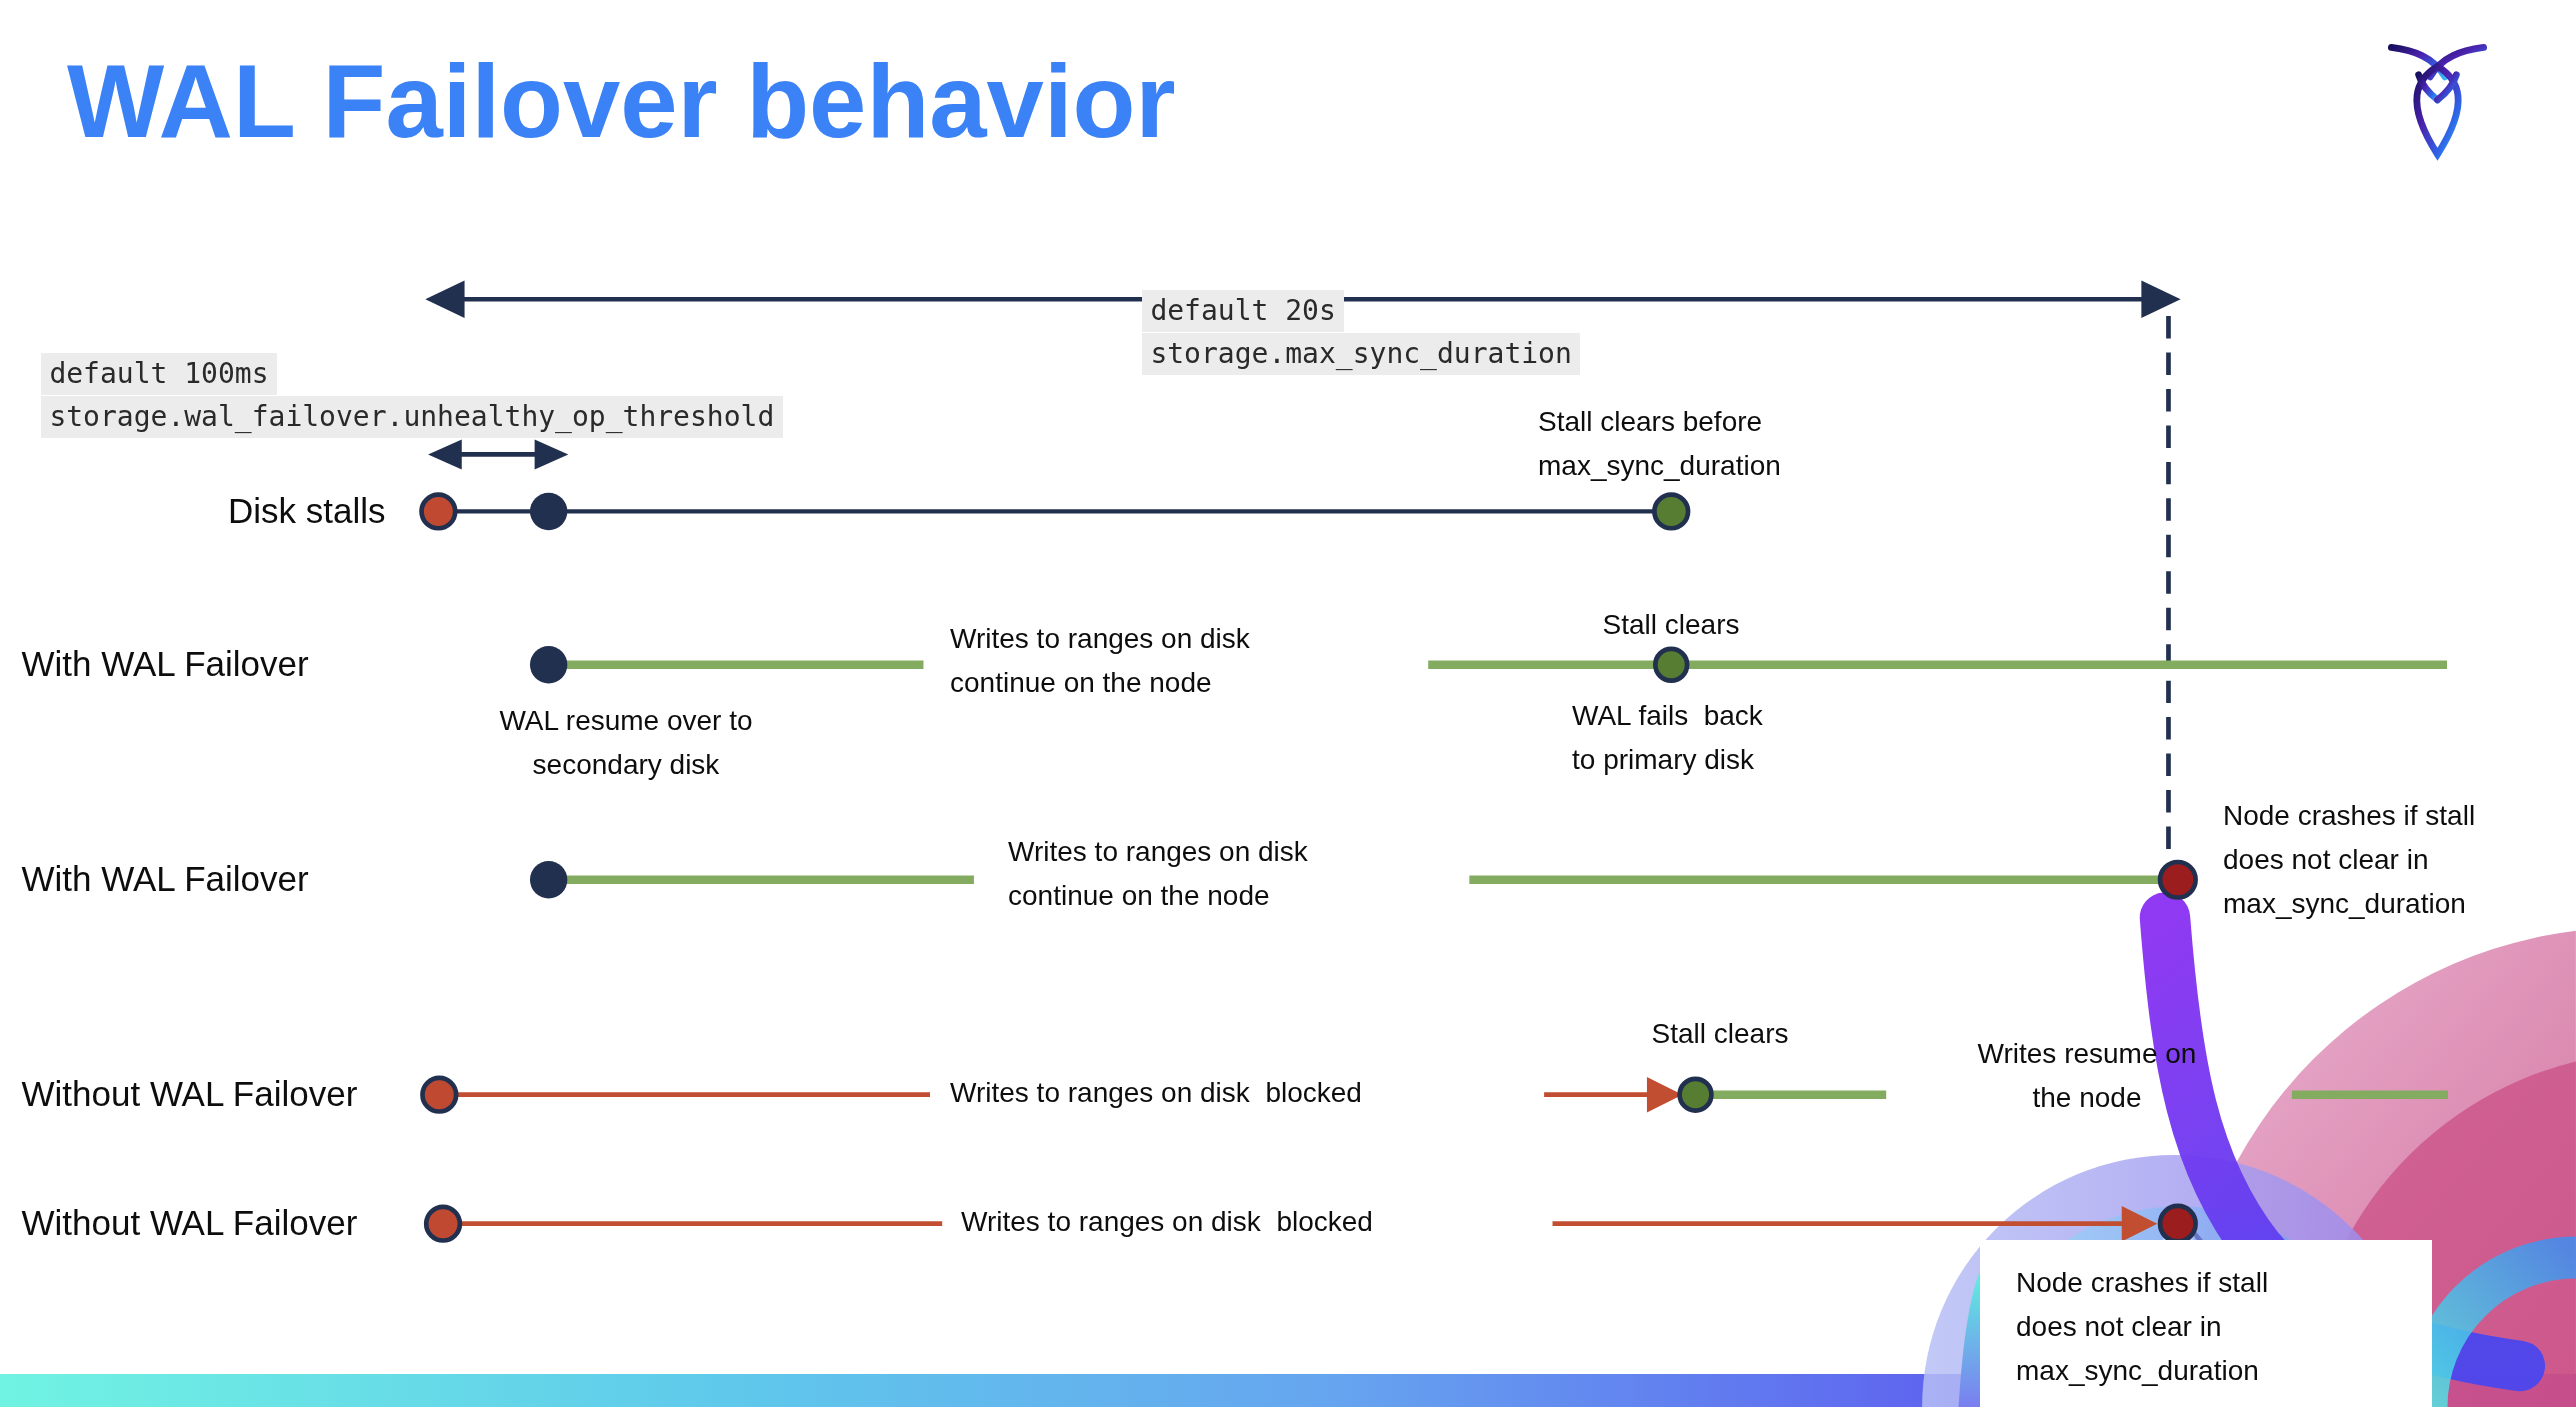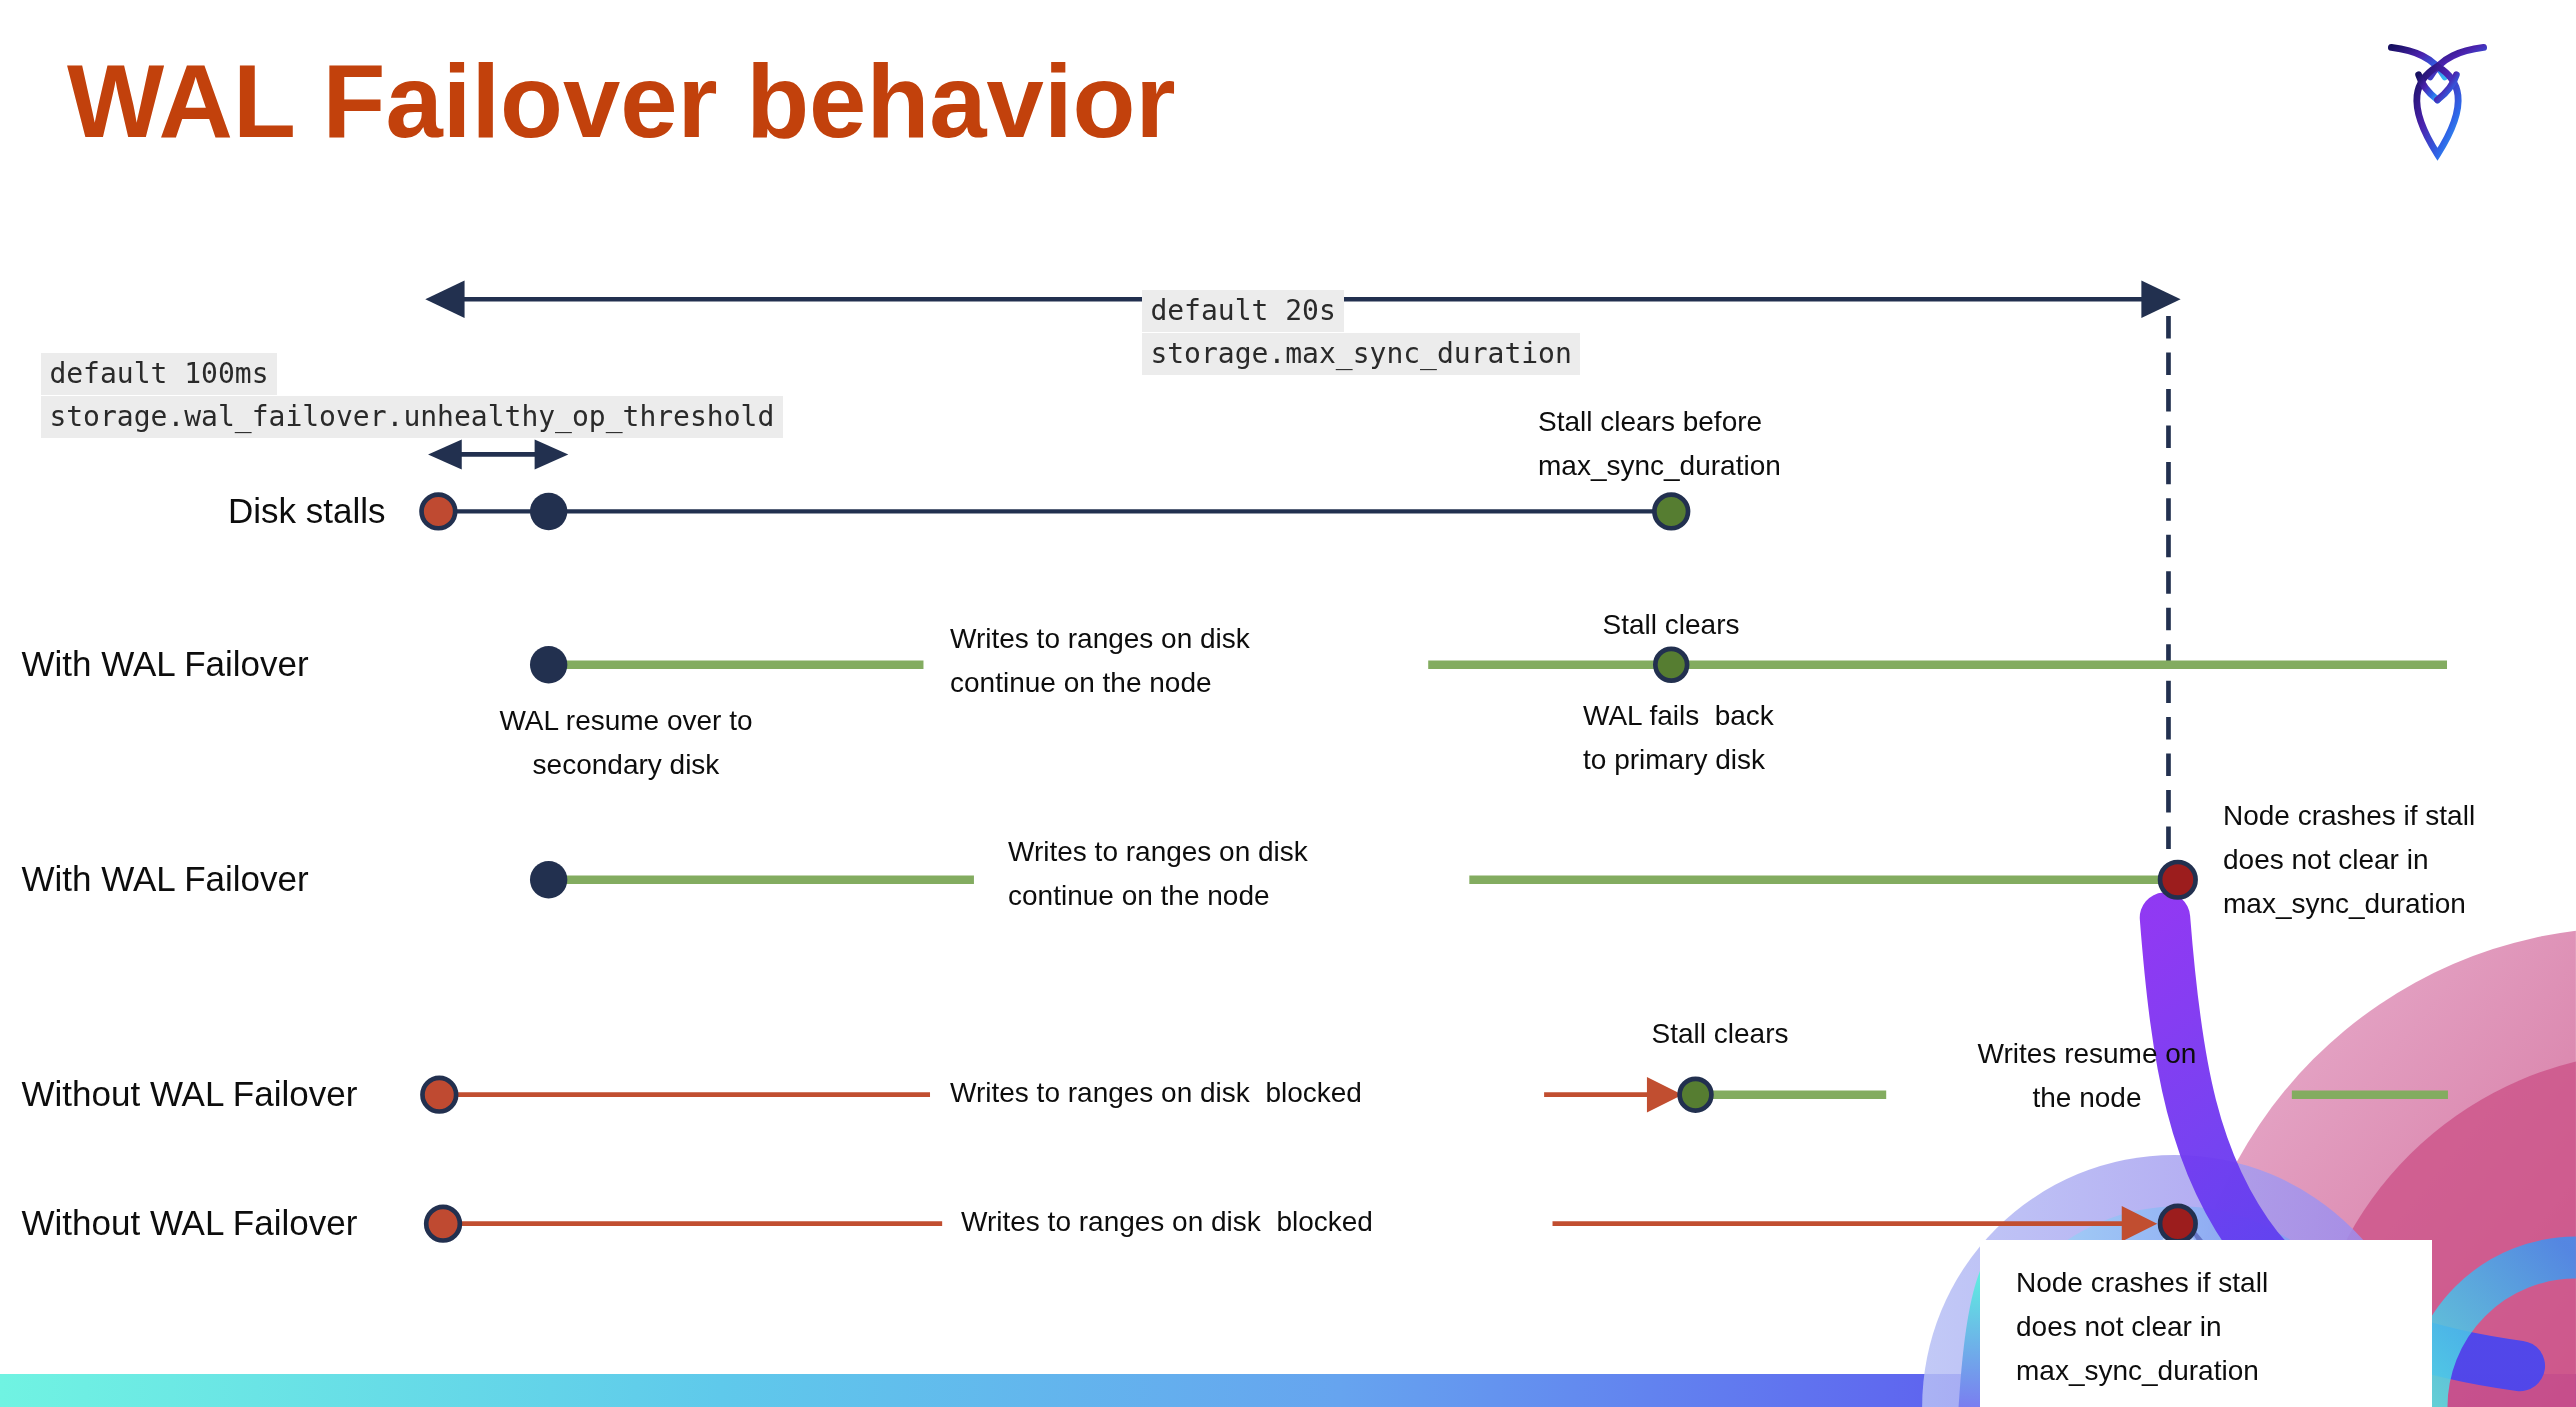--- a/index.html
+++ b/index.html
@@ -3,21 +3,21 @@
 <meta charset="utf-8">
 <style>
   html,body{margin:0;padding:0;background:#ffffff;}
   #canvas{
     position:relative;width:2576px;height:1408px;overflow:hidden;
     background:#ffffff;font-family:"Liberation Sans",sans-serif;
   }
   
   #page-title{
     position:absolute;left:67px;top:41px;z-index:6;
-    font-size:103px;line-height:122px;font-weight:700;letter-spacing:0px;color:#c2410c;
+    font-size:103px;line-height:122px;font-weight:700;letter-spacing:0px;color:#3b82f6;
     width:max-content;
   }
   .row-label{
     position:absolute;z-index:5;font-size:35px;line-height:43px;color:#0d0d0d;width:max-content;text-align:center;
   }
   .ann{
     position:absolute;z-index:5;font-size:28px;line-height:44px;color:#0d0d0d;
     white-space:pre-wrap;width:max-content;
   }
   .ann.center{transform:translateX(-50%);text-align:center;}
@@ -182,21 +182,21 @@
   <div class="row-label" style="left:21.5px;top:1201px;">Without WAL Failover</div>
 
   <div class="ann" style="left:1538px;top:400px;">Stall clears before
 max_sync_duration</div>
 
   <div class="ann center" style="left:626px;top:699px;">WAL resume over to
 secondary disk</div>
   <div class="ann" style="left:950px;top:617px;">Writes to ranges on disk
 continue on the node</div>
   <div class="ann center" style="left:1671px;top:603px;">Stall clears</div>
-  <div class="ann" style="left:1572px;top:694px;margin-left:11px;">WAL fails  back
+  <div class="ann" style="left:1572px;top:694px;">WAL fails  back
 to primary disk</div>
 
   <div class="ann" style="left:1008px;top:830px;">Writes to ranges on disk
 continue on the node</div>
   <div class="ann" style="left:2223px;top:794px;">Node crashes if stall
 does not clear in
 max_sync_duration</div>
 
   <div class="ann" style="left:950px;top:1071px;">Writes to ranges on disk  blocked</div>
   <div class="ann center" style="left:1720px;top:1012px;">Stall clears</div>

